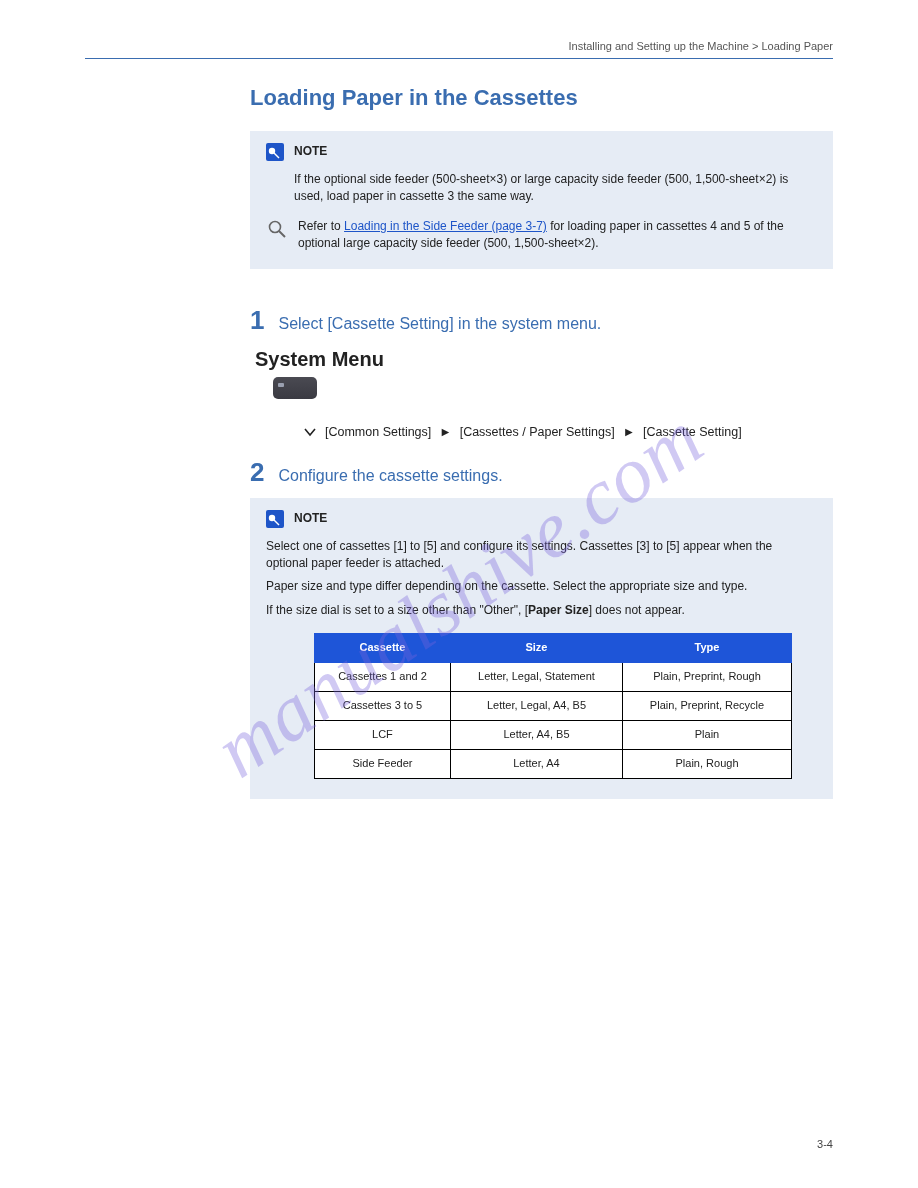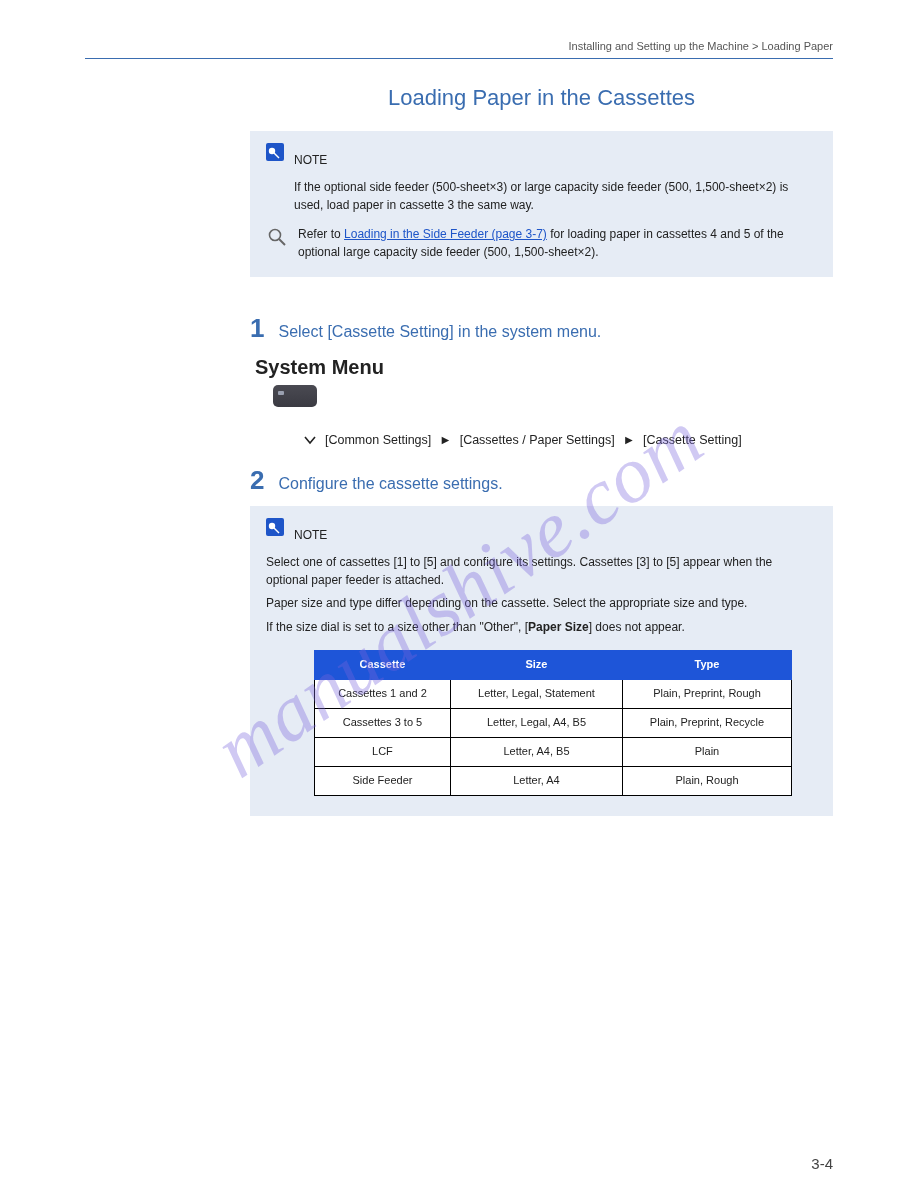--- a/index.html
+++ b/index.html
@@ -24,23 +24,22 @@
     margin-bottom: 6px;
   }
   .hr-top {
     border: none;
     border-top: 1px solid #3a6db0;
     margin-bottom: 26px;
   }
   .section-title {
     font-size: 22px;
     color: #3a6db0;
-    font-weight: normal;
+    font-weight: bold;
     margin: 6px 0 20px 165px;
-    text-align: center;
   }
   .note-box {
     background: #e6ecf5;
     margin-left: 165px;
     padding: 12px 16px 16px 16px;
     font-size: 12px;
     line-height: 1.45;
   }
   .note-row {
     display: flex;
@@ -140,35 +139,35 @@
     text-align: center;
   }
   .paper-table td {
     border: 1px solid #000;
     padding: 6px 8px;
     background: #fff;
     text-align: center;
   }
   .page-num {
     position: absolute;
-    bottom: 16px;
+    bottom: 38px;
     right: 85px;
-    font-size: 15px;
+    font-size: 11px;
     color: #444;
   }
   
   .icon-note {
     width: 18px; height: 18px;
     flex-shrink: 0;
   }
   .icon-mag {
     width: 22px; height: 22px;
     flex-shrink: 0;
   }
-  .note-strong { font-weight: normal; margin-top: 9px; }
+  .note-strong { font-weight: bold; }
   
   .watermark {
     position: absolute;
     left: 50%; top: 50%;
     transform: translate(-50%, -50%) rotate(-35deg);
     font-size: 80px;
     color: rgba(120, 100, 220, 0.35);
     font-family: Georgia, 'Times New Roman', serif;
     font-style: italic;
     white-space: nowrap;

